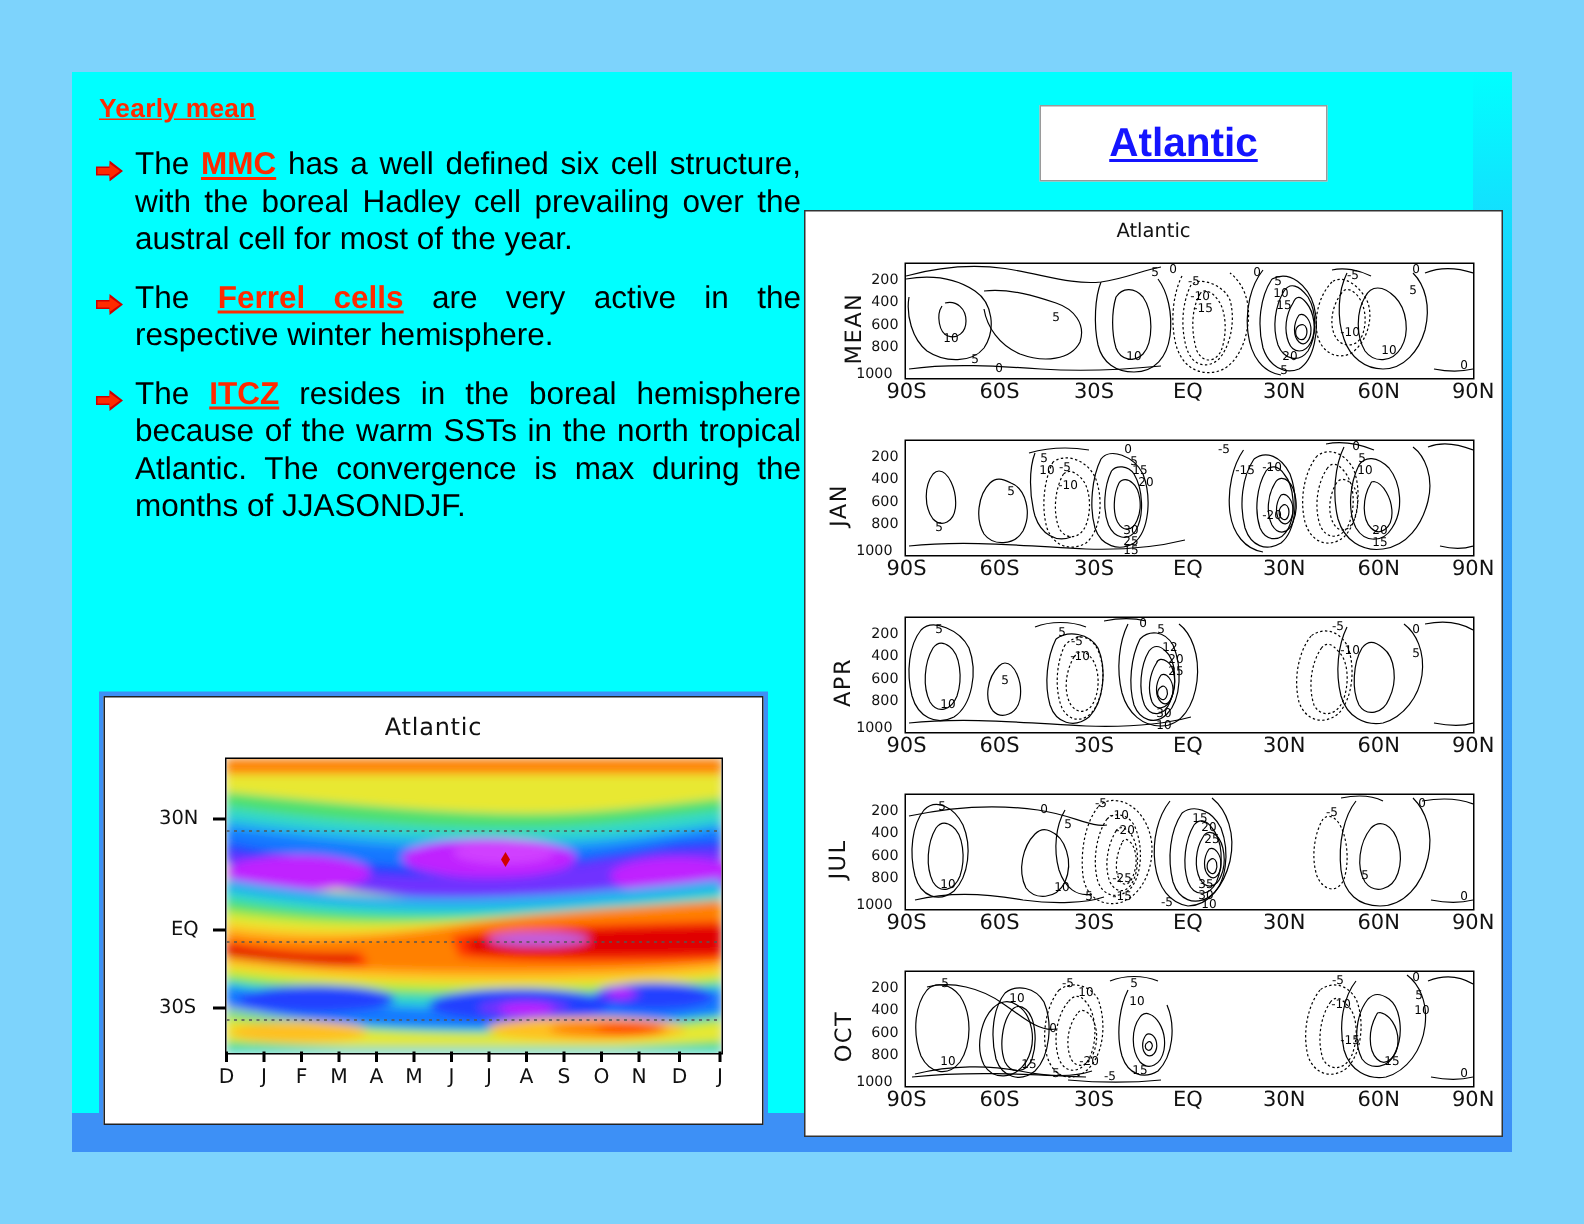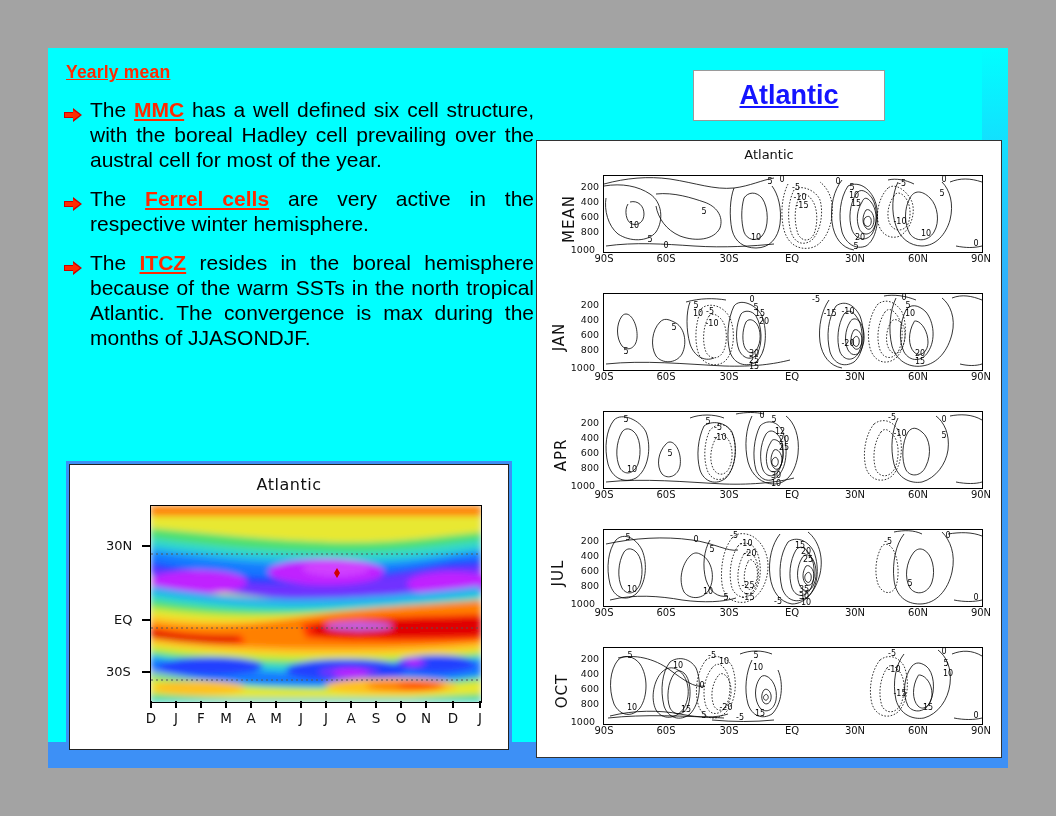--- a/index.html
+++ b/index.html
@@ -1,17 +1,17 @@
 <!DOCTYPE html>
 <html><head>
 <meta charset="utf-8">
 <style>
   html,body{margin:0;padding:0;background:#fff;}
   body{width:1056px;height:816px;font-family:"Liberation Sans",sans-serif;overflow:hidden;}
-  .stage{position:relative;width:1056px;height:816px;background:#a3a3a3;}
+  .stage{position:relative;width:1056px;height:816px;background:#7dd3fc;}
 
   
   .slide{position:absolute;left:48px;top:48px;width:960px;height:720px;background:#00ffff;}
   .slide-blue-right{position:absolute;right:0;top:0;width:26px;height:100%;
      background:linear-gradient(180deg,#00ffff 0%,#37a4fb 38%,#3d90f6 100%);}
   .slide-blue-bottom{position:absolute;left:0;bottom:0;width:100%;height:26px;background:#3d90f6;}
 
   
   .txtcol{position:absolute;left:16px;top:14px;width:470px;}
   .heading{color:#ff2a00;font-weight:bold;font-size:17.5px;text-decoration:underline;
@@ -39,21 +39,21 @@
 
   
   .panbox{position:absolute;left:488px;top:92px;width:466px;height:618px;background:#ffffff;border:1px solid #333;box-sizing:border-box;}
   .pantitle{position:absolute;top:6px;left:0;width:100%;text-align:center;font-size:13px;color:#111;
      font-family:"DejaVu Sans",sans-serif;}
   .panel{position:absolute;left:0;width:466px;height:112px;}
   .panel .rowlab{position:absolute;left:8px;top:50%;transform:translateY(-50%) rotate(-90deg);
      font-size:15px;color:#111;font-family:"DejaVu Sans",sans-serif;letter-spacing:1px;}
   .panel .frame{position:absolute;left:66px;top:12px;width:378px;height:76px;border:1px solid #000;background:#fff;overflow:hidden;}
   .panel .yl{position:absolute;right:0;font-size:9.5px;color:#111;font-family:"DejaVu Sans",sans-serif;text-align:right;width:26px;}
-  .panel .xl{position:absolute;font-size:10px;color:#111;font-family:"DejaVu Sans",sans-serif;text-align:center;width:26px;}
+  .panel .xl{position:absolute;font-size:14px;color:#111;font-family:"DejaVu Sans",sans-serif;text-align:center;width:26px;}
   .clabel{font-size:8px;font-family:"DejaVu Sans",sans-serif;fill:#000;}
 </style>
 </head>
 <body>
 
 <div class="stage">
  <div class="slide">
 
   <div class="slide-blue-right"></div>
   <div class="slide-blue-bottom"></div>

